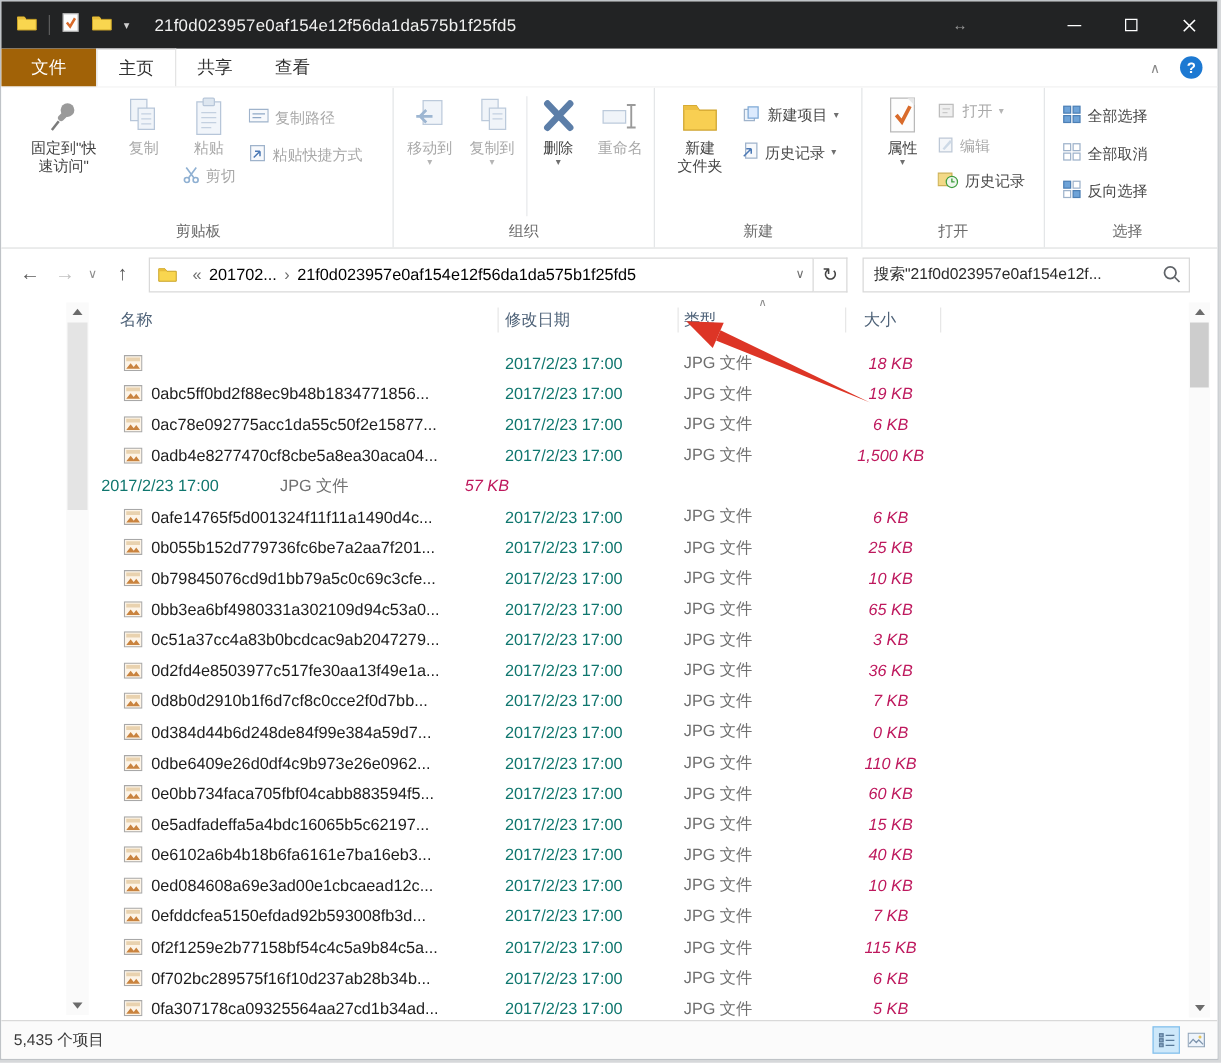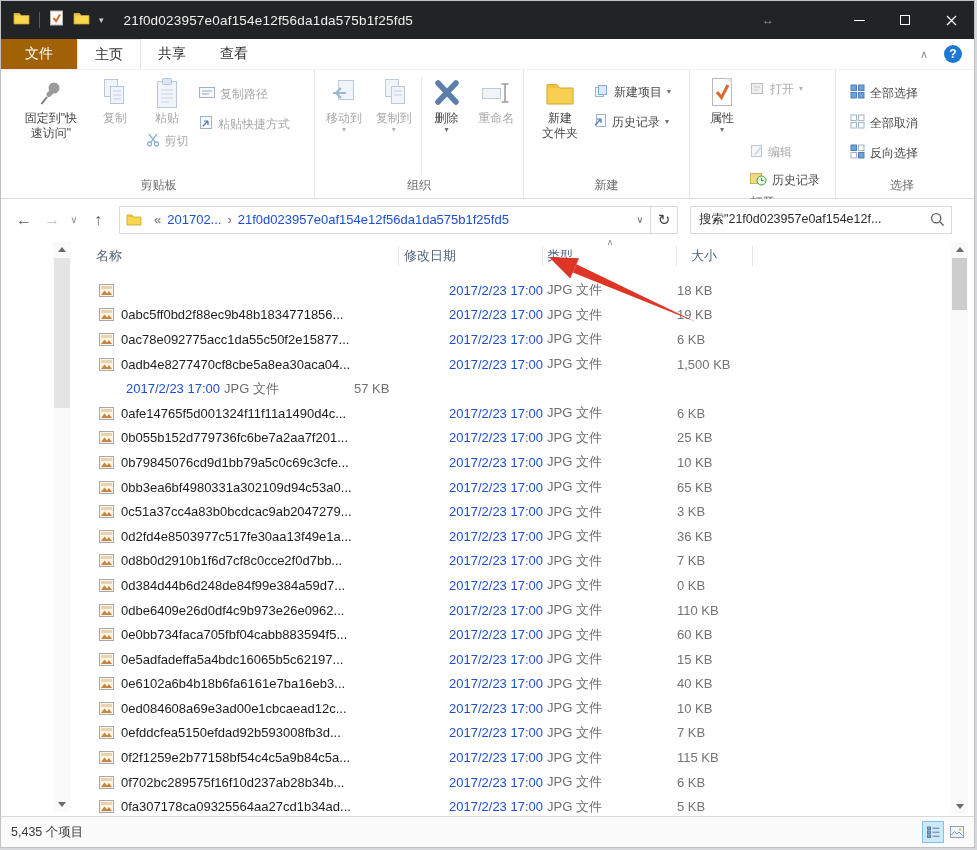--- a/index.html
+++ b/index.html
@@ -41,21 +41,21 @@
   .bcaret{font-size:8px;color:#6f6f6f;line-height:8px;}
   .disabled .bcaret{color:#b5b5b5;}
   .vsep{width:1px;background:#e7e9eb;align-self:stretch;margin:4px 2px;}
 
   
   .addressrow{height:41px;background:#fff;display:flex;align-items:center;flex:none;padding:0 22px 0 8px;}
   .navbtn{display:flex;align-items:center;justify-content:center;color:#5c5c5c;font-size:16px;flex:none;}
   .addrbox{height:28px;border:1px solid #d9d9d9;display:flex;align-items:center;background:#fff;
     margin-left:6px;width:532px;box-sizing:border-box;padding-left:6px;font-size:13px;flex:none;}
   .crumb-sep{color:#6f6f6f;margin:0 6px;font-size:13px;}
-  .crumb{color:#1d4ed8;}
+  .crumb{color:#000000;}
   .addr-caret{margin-left:auto;color:#6f6f6f;font-size:10px;width:20px;text-align:center;}
   .refreshbtn{width:27px;height:28px;border:1px solid #d9d9d9;border-left:none;display:flex;align-items:center;
     justify-content:center;color:#444;font-size:15px;flex:none;box-sizing:border-box;}
   .searchbox{height:28px;border:1px solid #d9d9d9;box-sizing:border-box;flex:1;margin-left:12px;display:flex;
     align-items:center;padding:0 6px 0 8px;}
   .searchbox input{border:none;outline:none;flex:1;font-size:12.5px;color:#2b2b2b;
     font-family:"Liberation Sans","DejaVu Sans",sans-serif;padding:0;background:transparent;}
 
   
   .content{flex:1;position:relative;background:#fff;overflow:hidden;}
@@ -72,23 +72,23 @@
   .h-name{width:323px;padding-left:20px;}
   .h-date{width:144px;padding-left:5px;}
   .h-type{width:134px;padding-left:4px;}
   .h-size{width:76px;padding-left:14px;}
   .sort-caret{position:absolute;left:467px;width:134px;top:-3px;text-align:center;font-size:9px;color:#8a8a8a;}
 
   .rows{margin-top:6px;}
   .row{display:flex;height:24.6px;align-items:center;font-size:13px;}
   .c-name{width:323px;box-sizing:border-box;padding-left:23px;display:flex;align-items:center;gap:7px;color:#1d1d1d;
     white-space:nowrap;overflow:hidden;}
-  .c-date{width:144px;box-sizing:border-box;padding-left:5px;color:#1d4ed8;text-align:right;}
+  .c-date{width:144px;box-sizing:border-box;padding-left:5px;color:#0f766e;}
   .c-type{width:134px;box-sizing:border-box;padding-left:4px;color:#6f6f6f;}
-  .c-size{width:76px;box-sizing:border-box;text-align:left;padding-right:5px;color:#737373;}
+  .c-size{width:76px;box-sizing:border-box;text-align:center;padding-right:5px;color:#be185d;font-style:italic;}
 
   .arrow-overlay{position:absolute;left:0;top:0;pointer-events:none;}
   .right-scroll{position:absolute;right:6px;top:2px;bottom:2px;width:17px;background:#fafafa;}
   .right-thumb{position:absolute;top:16px;left:1px;right:1px;height:52px;background:#cdcdcd;}
 
   
   .statusbar{height:30px;flex:none;border-top:1px solid #d9d9d9;background:#fbfbfb;display:flex;align-items:center;
     padding:0 6px 0 10px;font-size:12.5px;color:#3a3a3a;}
   .view-btns{margin-left:auto;display:flex;gap:2px;}
   .viewbtn{width:22px;height:22px;display:flex;align-items:center;justify-content:center;border:1px solid transparent;box-sizing:border-box;}
@@ -329,21 +329,21 @@
             <span>
               <svg width="15" height="14">
                   <rect x="1.5" y="2.5" width="11" height="10" fill="#efefef" stroke="#bdbdbd"></rect>
                   <line x1="4" y1="6" x2="10" y2="6" stroke="#c9c9c9"></line>
                   <line x1="4" y1="9" x2="8" y2="9" stroke="#c9c9c9"></line>
                 </svg>
             </span>
             <span>打开</span>
             <span class="bcaret">▾</span>
           </div>
-          <div class="smallbtn disabled" style="height:22px;margin-top:35px;">
+          <div class="smallbtn disabled" style="height:22px;">
             <span>
               <svg width="13" height="14">
                   <rect x="1.5" y="1.5" width="10" height="11" fill="#f4f6f9" stroke="#bdc8d6"></rect>
                   <path d="M4 10 L10 3 L11.5 4.5 L5.5 11 Z" fill="#cdd9e6"></path>
                 </svg>
             </span>
             <span>编辑</span>
           </div>
           <div class="smallbtn" style="height:22px;">
             <span>

